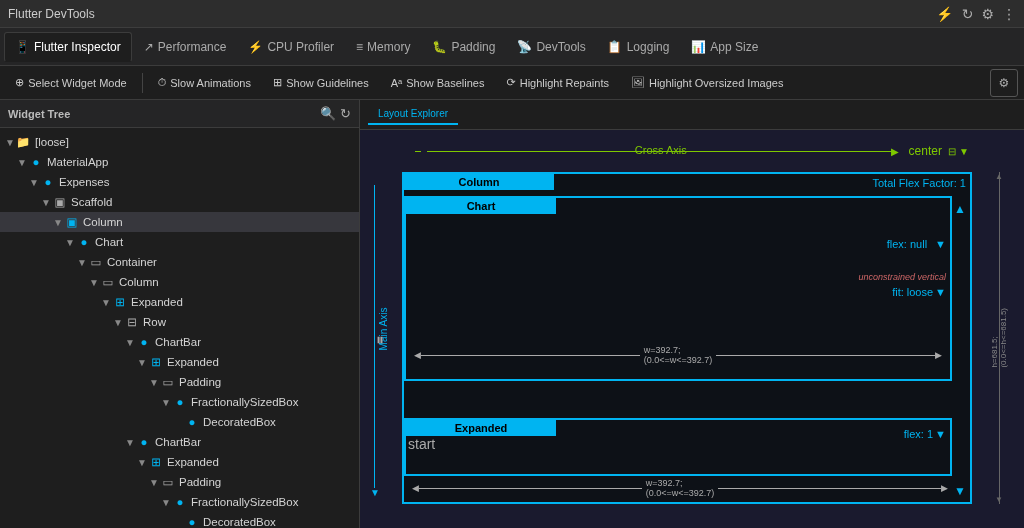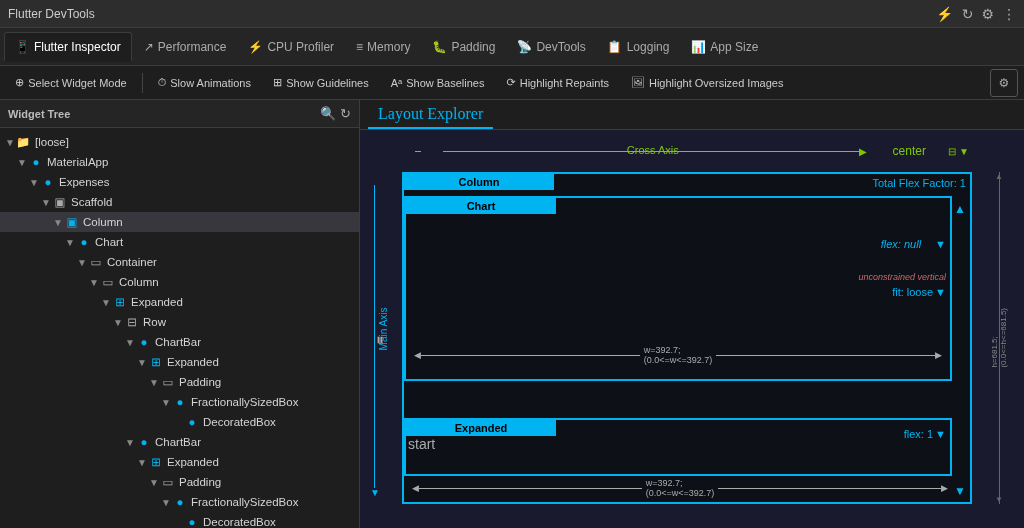--- a/index.html
+++ b/index.html
@@ -200,25 +200,24 @@
     .right-tabs {
       display: flex;
       align-items: center;
       background: #1e1e1e;
       border-bottom: 1px solid #3c3c3c;
       padding: 0 8px;
       height: 30px;
     }
     .right-tab {
       padding: 4px 10px;
-      font-size: 16px;
+      font-size: 10px;
       color: #aaa;
       cursor: pointer;
       border-bottom: 2px solid transparent;
-      font-family: Liberation Serif, serif;
     }
     .right-tab.active {
       color: #00b4f1;
       border-bottom-color: #00b4f1;
     }
 
     
     .layout-canvas {
       flex: 1;
       position: relative;
@@ -443,21 +442,21 @@
   <div class="right-panel">
 
     <div class="right-tabs">
       <div class="right-tab active">
         <span>Layout Explorer</span>
       </div>
     </div>
 
     <div class="layout-canvas">
 
-      <div style="position:absolute; top:14px; left:55px; right:55px; display:flex; align-items:center; gap:22px;">
+      <div style="position:absolute; top:14px; left:55px; right:55px; display:flex; align-items:center; gap:6px;">
         <div style="width:6px; height:1px; background:#7ec800;"></div>
         <div style="flex:1; height:1px; background:#7ec800; position:relative;">
           <span style="position:absolute; top:-7px; left:50%; transform:translateX(-50%); color:#7ec800; font-size:11px; white-space:nowrap;">Cross Axis</span>
           <span style="position:absolute; right:-4px; top:-5px; color:#7ec800; font-size:10px;">▶</span>
         </div>
         <span style="color:#7ec800; font-size:12px; margin-left:8px;">center</span>
         <span style="color:#7ec800; font-size:10px; cursor:pointer;">⊟ ▼</span>
       </div>
 
       <div style="position:absolute; left:14px; top:55px; bottom:40px; width:1px; background:#00b4f1;">
@@ -469,21 +468,21 @@
 
         <div style="position:absolute; top:0; left:0; background:#00b4f1; color:#000; font-size:11px; font-weight:bold; padding:2px 10px; width:150px; text-align:center;">Column</div>
 
         <div style="position:absolute; top:3px; right:4px; color:#00b4f1; font-size:11px;">Total Flex Factor: 1</div>
 
         <div style="position:absolute; top:28px; right:4px; color:#00b4f1; cursor:pointer;">▲</div>
 
         <div style="position:absolute; top:22px; left:0; right:18px; height:185px; border:2px solid #00b4f1; background:#0d1117;">
           <div style="background:#00b4f1; color:#000; font-size:11px; font-weight:bold; padding:2px 10px; width:150px; text-align:center;">Chart</div>
 
-          <div style="position:absolute; right:4px; top:40px; color:#00b4f1; font-size:11px; display:flex; align-items:center; gap:14px;font-style:italic;">
+          <div style="position:absolute; right:4px; top:40px; color:#00b4f1; font-size:11px; display:flex; align-items:center; gap:8px;">
             <span>flex: null</span>
             <span style="cursor:pointer;">▼</span>
           </div>
 
           <div style="position:absolute; right:4px; top:74px; color:#cc6666; font-size:9px; font-style:italic;">unconstrained vertical</div>
 
           <div style="position:absolute; right:4px; top:88px; color:#00b4f1; font-size:11px; display:flex; align-items:center; gap:2px;">
             <span>fit: loose</span>
             <span style="cursor:pointer;">▼</span>
           </div>

